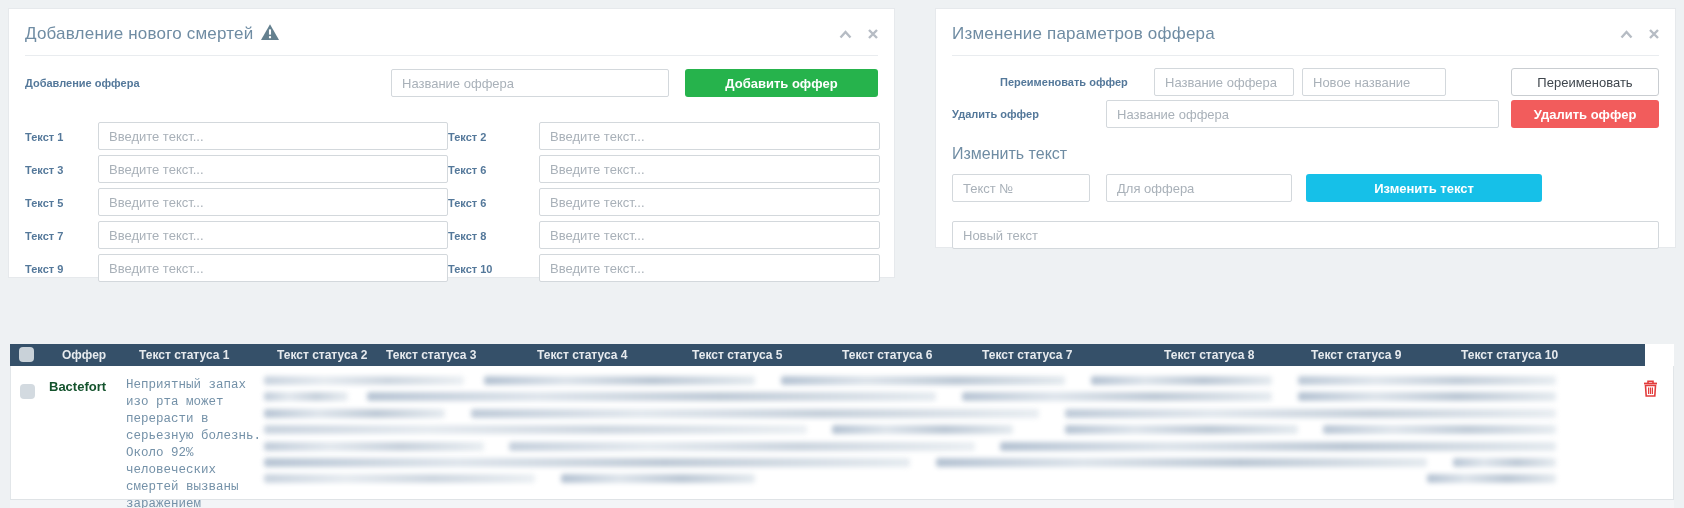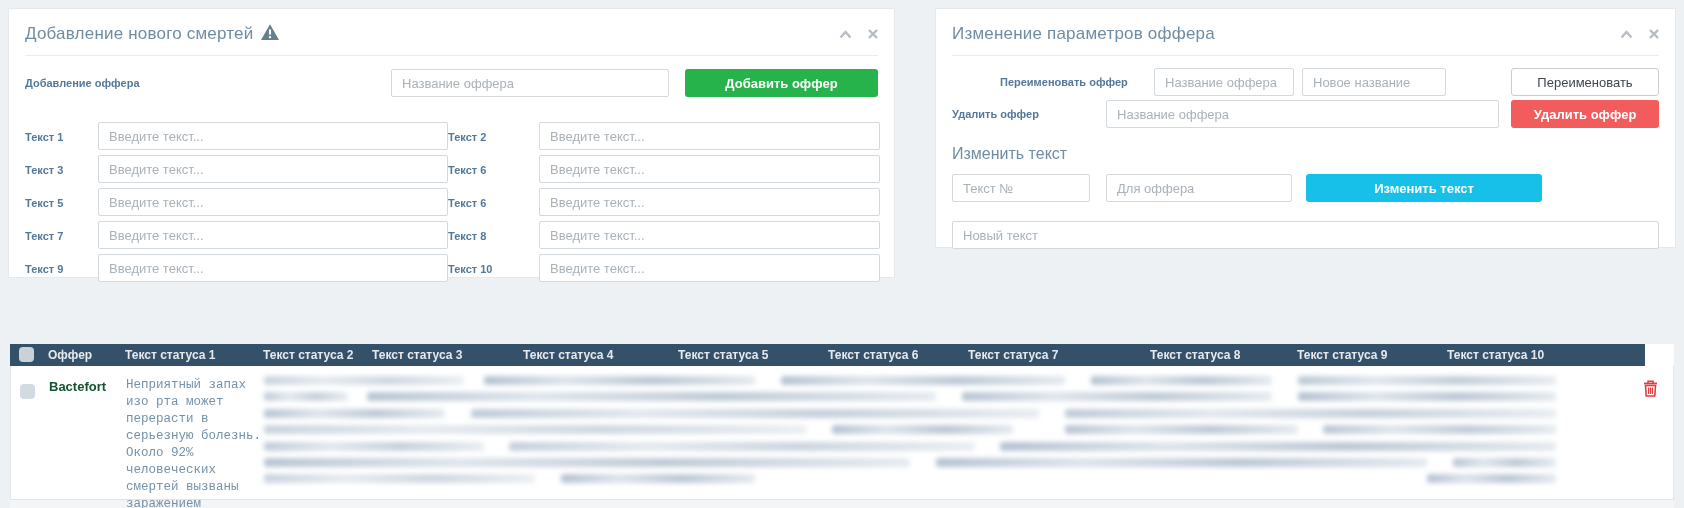--- a/index.html
+++ b/index.html
@@ -83,20 +83,21 @@
   .row-newtext { margin-top:19px; }
   .inp-newtext { width:100%; }
 
   
   .table-wrap { position:absolute; left:10px; top:344px; width:1664px; }
   .thead { position:relative; height:22px; background:#fff; }
   .thead-dark { position:absolute; left:0; top:0; width:1635px; height:22px; background:#355069; }
   .th-label {
     position:absolute; top:4px; font-size:12px; font-weight:700; color:#e6eaee;
     white-space:nowrap;
+    margin-left:14px;
   }
   .chk {
     width:15px; height:15px; border-radius:4px; background:#c9d2d9;
     border:none; display:inline-block; cursor:pointer;
   }
   .chk-head { position:absolute; left:9px; top:3px; }
   .tbody {
     position:relative; height:134px; background:#fff;
     border-left:1px solid #e2e6e9; border-right:1px solid #e2e6e9;
     border-bottom:1px solid #dfe3e6;

